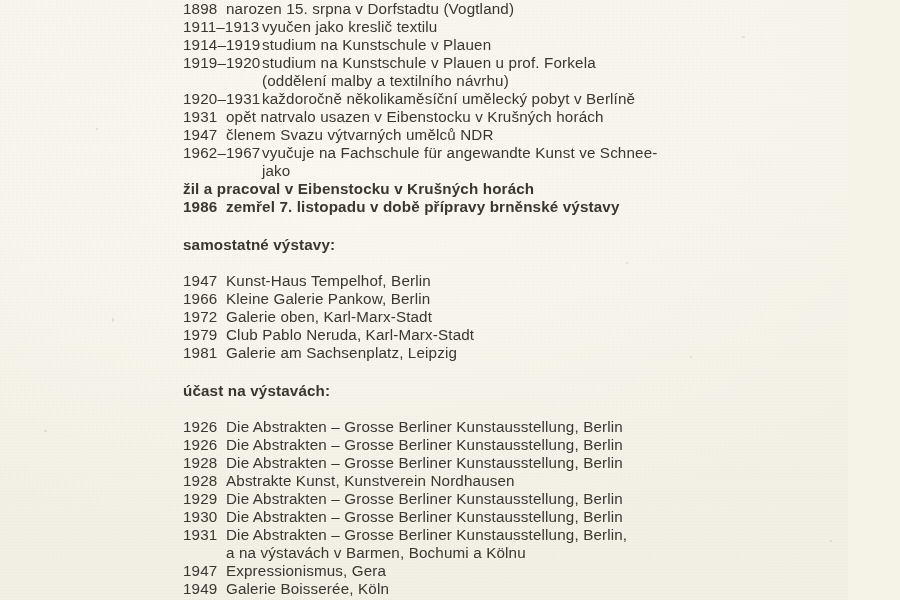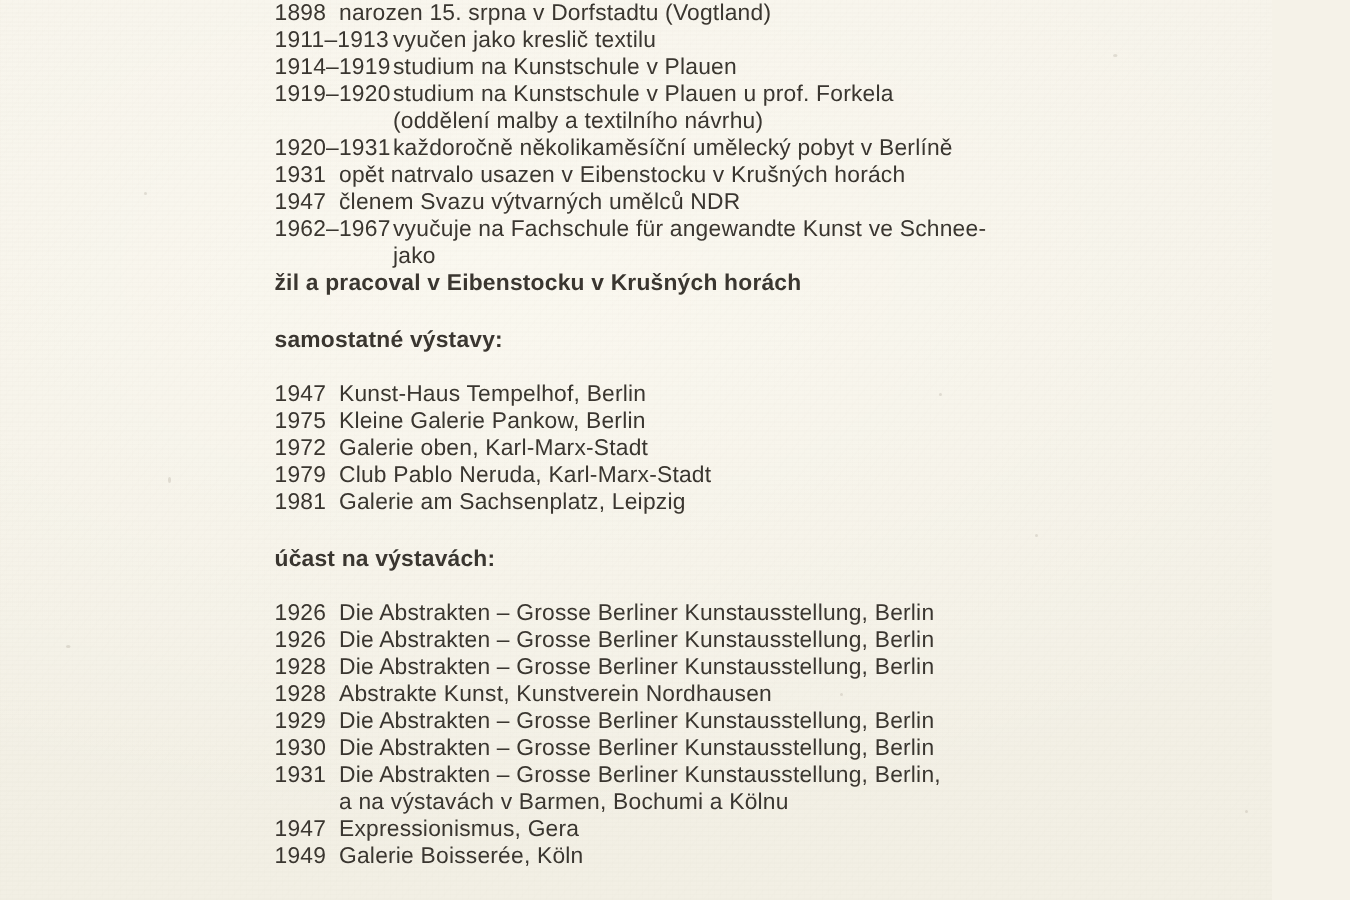--- a/index.html
+++ b/index.html
@@ -125,32 +125,33 @@
       <span class="line col-narrow"><span class="yr">1931</span><span>opět natrvalo usazen v Eibenstocku v Krušných horách</span></span>
 
       <span class="line col-narrow"><span class="yr">1947</span><span>členem Svazu výtvarných umělců NDR</span></span>
 
       <span class="line col-wide"><span class="yr">1962–1967</span><span>vyučuje na Fachschule für angewandte Kunst ve Schnee-</span></span>
 
       <span class="line col-none indent-desc"><span>jako</span></span>
 
       <span class="line col-none bold"><span>žil a pracoval v Eibenstocku v Krušných horách</span></span>
 
+      <span class="line col-narrow bold"><span class="yr">1986</span><span>zemřel 7. listopadu v době přípravy brněnské výstavy</span></span>
     </div>
 
     <div class="gap-section"></div>
 
     <div class="block">
       <span class="heading">samostatné výstavy:</span>
 
       <div class="gap-list"></div>
 
       <span class="line col-narrow"><span class="yr">1947</span><span>Kunst-Haus Tempelhof, Berlin</span></span>
 
-      <span class="line col-narrow"><span class="yr">1975</span><span>Kleine Galerie Pankow, Berlin</span></span>
+      <span class="line col-narrow"><span class="yr">1966</span><span>Kleine Galerie Pankow, Berlin</span></span>
 
       <span class="line col-narrow"><span class="yr">1972</span><span>Galerie oben, Karl-Marx-Stadt</span></span>
 
 
       <span class="line col-narrow"><span class="yr">1979</span><span>Club Pablo Neruda, Karl-Marx-Stadt</span></span>
 
       <span class="line col-narrow"><span class="yr">1981</span><span>Galerie am Sachsenplatz, Leipzig</span></span>
     </div>
 
     <div class="gap-section"></div>

